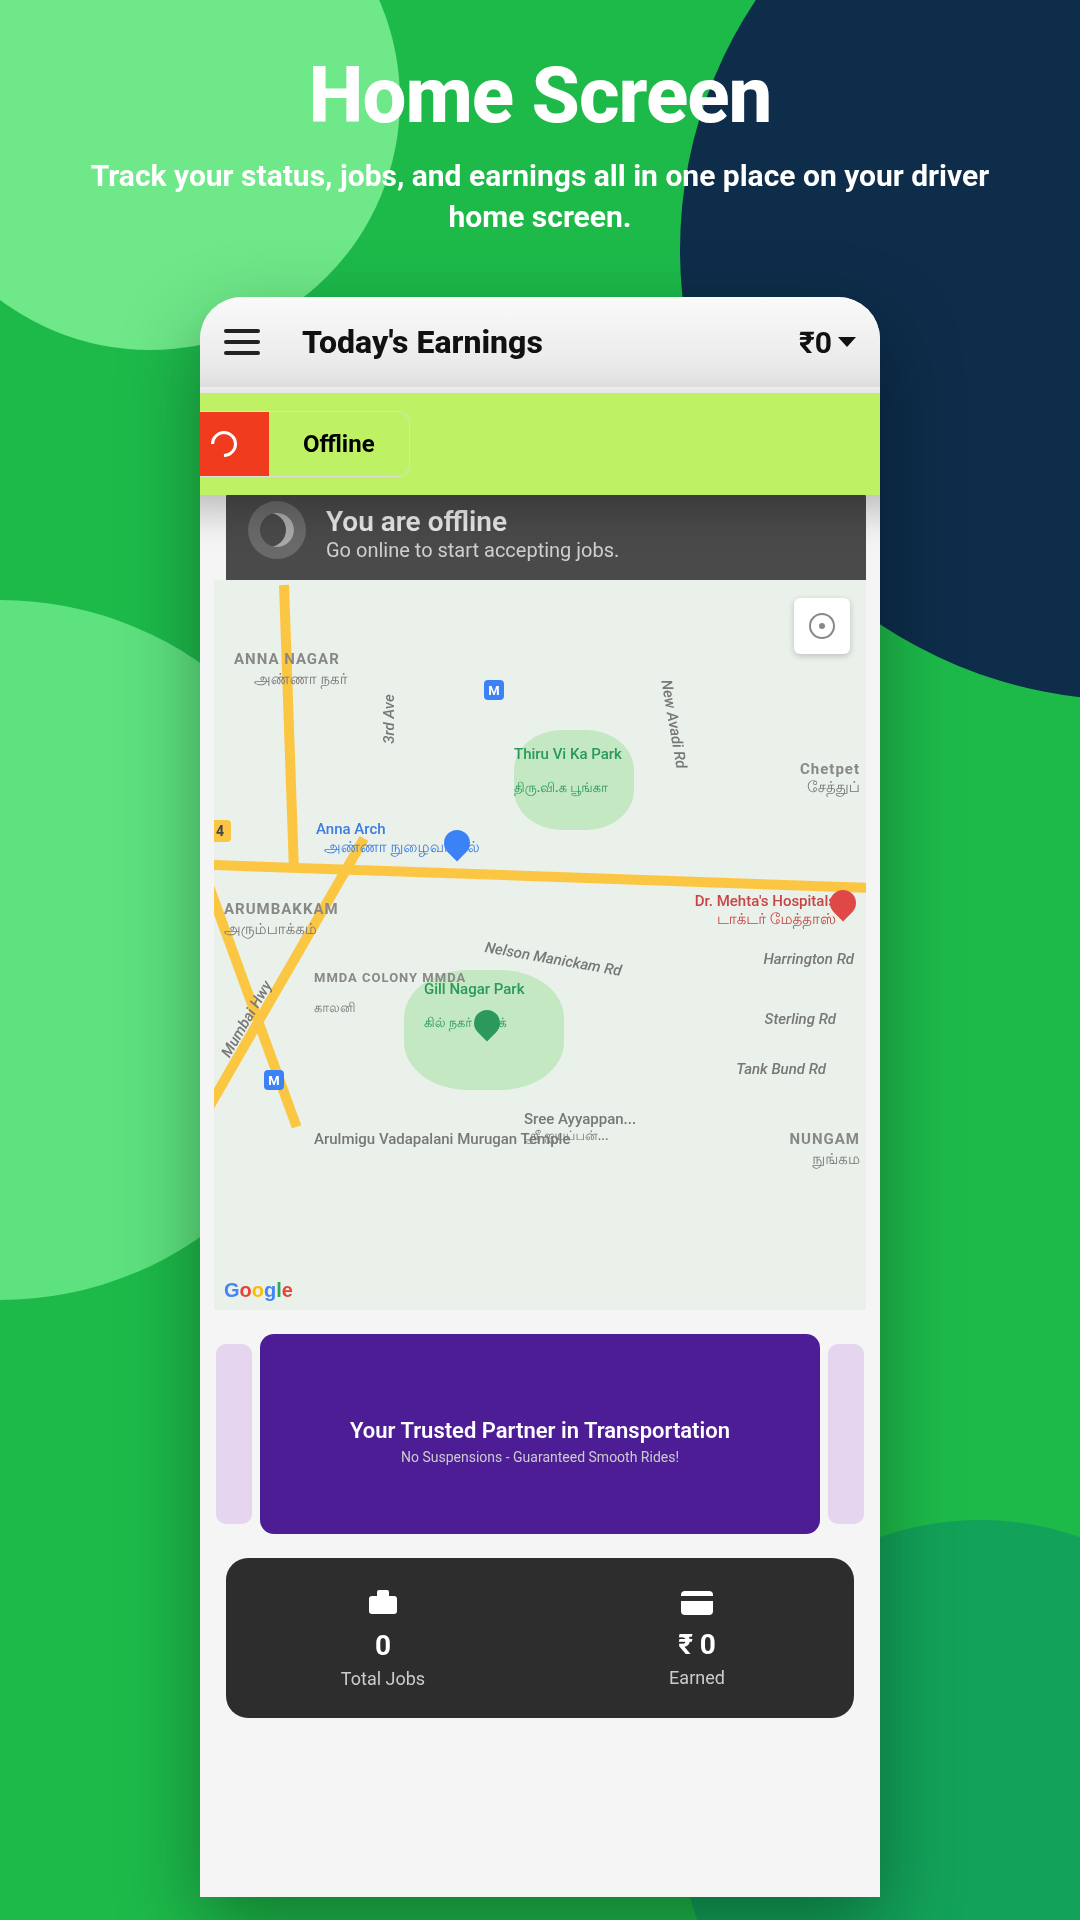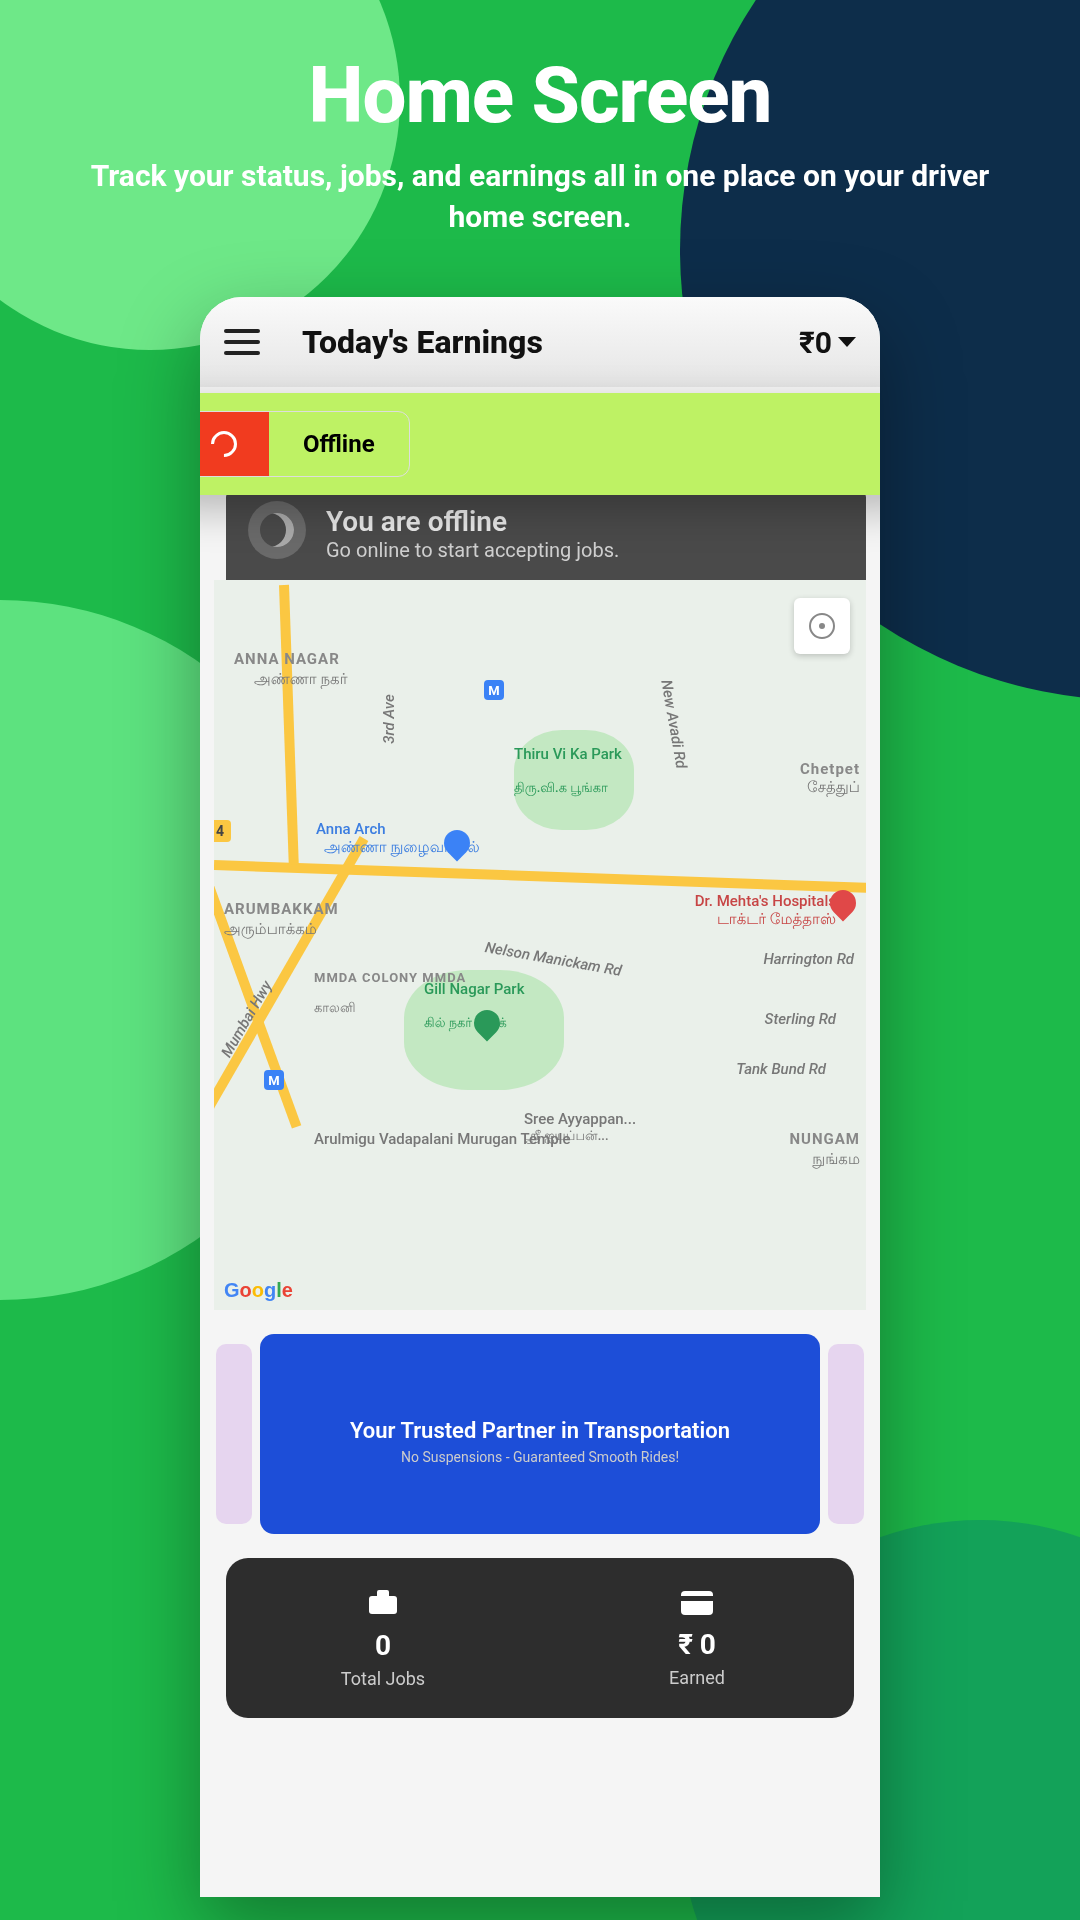--- a/index.html
+++ b/index.html
@@ -281,21 +281,21 @@
 }
 .google-tag span:nth-child(1){color:#4285F4}
 .google-tag span:nth-child(2){color:#EA4335}
 .google-tag span:nth-child(3){color:#FBBC05}
 .google-tag span:nth-child(4){color:#4285F4}
 .google-tag span:nth-child(5){color:#34A853}
 .google-tag span:nth-child(6){color:#EA4335}
 .ad-card {
   margin: 24px 60px;
   height: 200px;
-  background: #1d4ed8;
+  background: #4c1d95;
   border-radius: 14px;
   display: flex;
   flex-direction: column;
   align-items: center;
   justify-content: center;
   color: #fff;
   position: relative;
   overflow: hidden;
   padding-top: 14px;
 }

